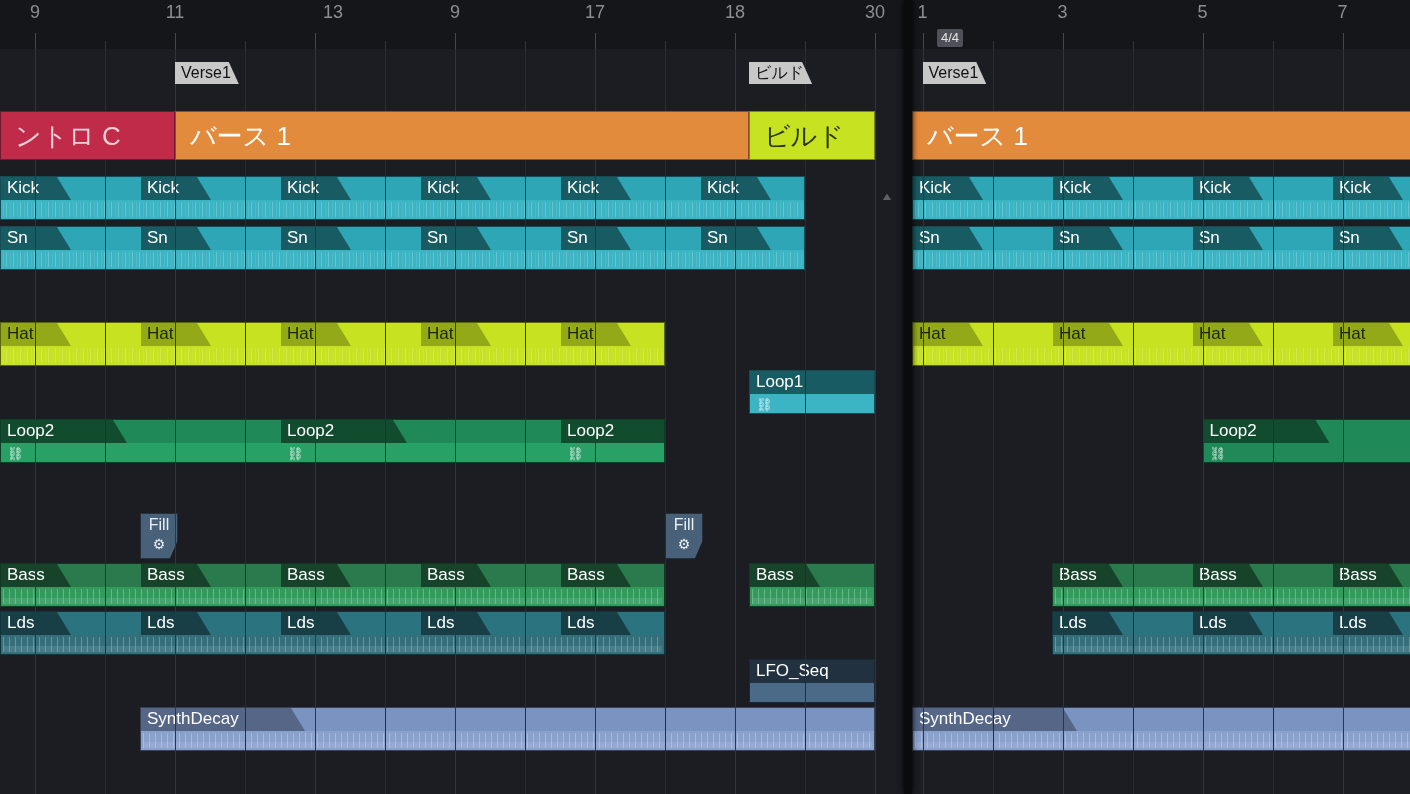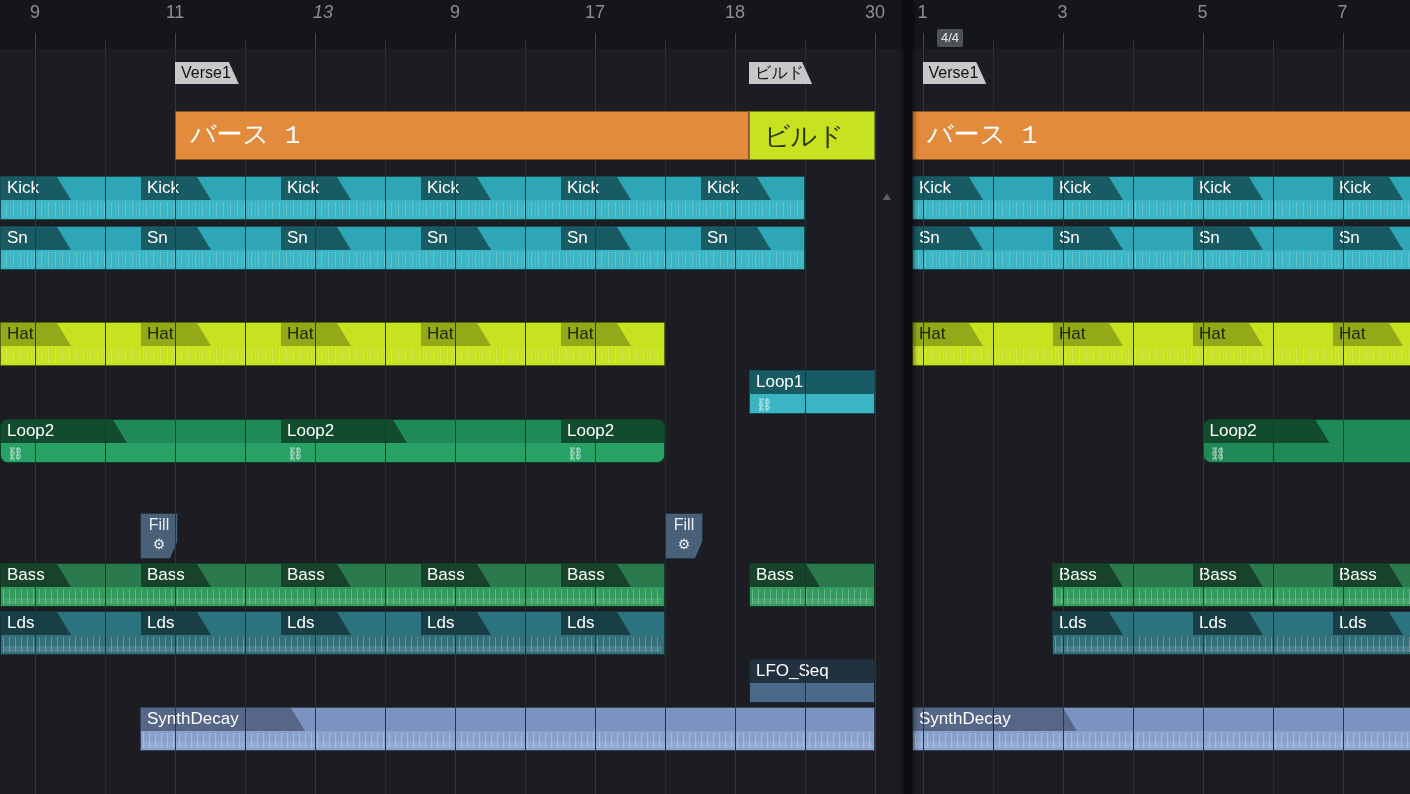--- a/index.html
+++ b/index.html
@@ -120,21 +120,21 @@
   .part {
     position: absolute;
     top: 0; height: 49px;
     font-size: 26px;
     line-height: 49px;
     padding-left: 14px;
     color: #fff;
     box-sizing: border-box;
     border: 1px solid rgba(0,0,0,.4);
   }
-  .part.orange { background: #e28b3c; font-family: Liberation Mono, monospace; }
+  .part.orange { background: #e28b3c; }
   .part.red    { background: #bf2b49; color: #f0cfd5; }
   .part.lime   { background: #c6e221; color: #2a3700; }
 
   
   .clip {
     position: absolute;
     top: 2px; height: 44px;
     box-sizing: border-box;
     border: 1px solid rgba(0,0,0,0.55);
     overflow: hidden;
@@ -157,21 +157,21 @@
     position: absolute;
     left: 0; right: 0; top: 23px; bottom: 0;
   }
 
   
   .c-cyan  { background: #2fa6b5; }
   .c-cyan  .body { background: #3bb4c3; }
   .c-lime  { background: #c6e221; }
   .c-lime  .hdr { color: #1a2600; background: rgba(0,0,0,0.25); }
   .c-lime  .body { background: #c6e221; }
-  .c-green { background: #1f8a57; border-radius: 8px; }
+  .c-green { background: #1f8a57; }
   .c-green .body { background: #27a166; }
   .c-teal  { background: #2c7380; }
   .c-teal  .body { background: #356f7a; }
   .c-slate { background: #3d5974; }
   .c-slate .body { background: #4a6a88; }
   .c-blue  { background: #7a93c0; }
   .c-blue  .hdr { background: rgba(0,0,0,0.3); }
   .c-blue  .body { background: #8aa1cb; }
   .c-green2 { background: #2b7a4d; }
   .c-green2 .body { background: #339a5e; }
@@ -234,21 +234,21 @@
   }
 </style>
 </head>
 <body>
 
 <div class="v-divider"></div>
 <div class="pane pane-left" id="pane-left">
     <div class="ruler">
       <div class="num" style="left: 35px;">9</div>
       <div class="num" style="left: 175px;">11</div>
-      <div class="num" style="left: 323px; font-style: italic;">13</div>
+      <div class="num" style="left: 333px;">13</div>
       <div class="num" style="left: 455px;">9</div>
       <div class="num" style="left: 595px;">17</div>
       <div class="num" style="left: 735px;">18</div>
       <div class="num" style="left: 875px;">30</div>
       <div class="tick-major" style="left: 35px;"></div>
       <div class="tick-minor" style="left: 105px;"></div>
       <div class="tick-major" style="left: 175px;"></div>
       <div class="tick-minor" style="left: 245px;"></div>
       <div class="tick-major" style="left: 315px;"></div>
       <div class="tick-minor" style="left: 385px;"></div>
@@ -271,20 +271,21 @@
     <div class="grid-v strong" style="left: 595px;"></div>
     <div class="grid-v" style="left: 665px;"></div>
     <div class="grid-v strong" style="left: 735px;"></div>
     <div class="grid-v" style="left: 805px;"></div>
     <div class="grid-v strong" style="left: 875px;"></div>
     <div class="marker-lane">
       <div class="marker" style="left: 175px;">Verse1</div>
       <div class="marker" style="left: 749px;">ビルド</div>
     </div>
     <div class="part-lane">
+      <div class="part red" style="left: 0px; width: 175px;">ントロ C</div>
       <div class="part orange" style="left: 175px; width: 574px;">バース 1</div>
       <div class="part lime" style="left: 749px; width: 126px;">ビルド</div>
     </div>
     <div class="tri-scroll" style="left: 880px; top: 188px;">▲</div>
     <div class="clip c-cyan" style="left: 0px; width: 805px; top: 176px; height: 44px;">
       <div class="body">
         <div class="wave"></div>
       </div>
       <div class="hdr" style="position: absolute; left: 0px; top: 0px;">Kick</div>
       <div class="hdr" style="position: absolute; left: 140px; top: 0px;">Kick</div>

